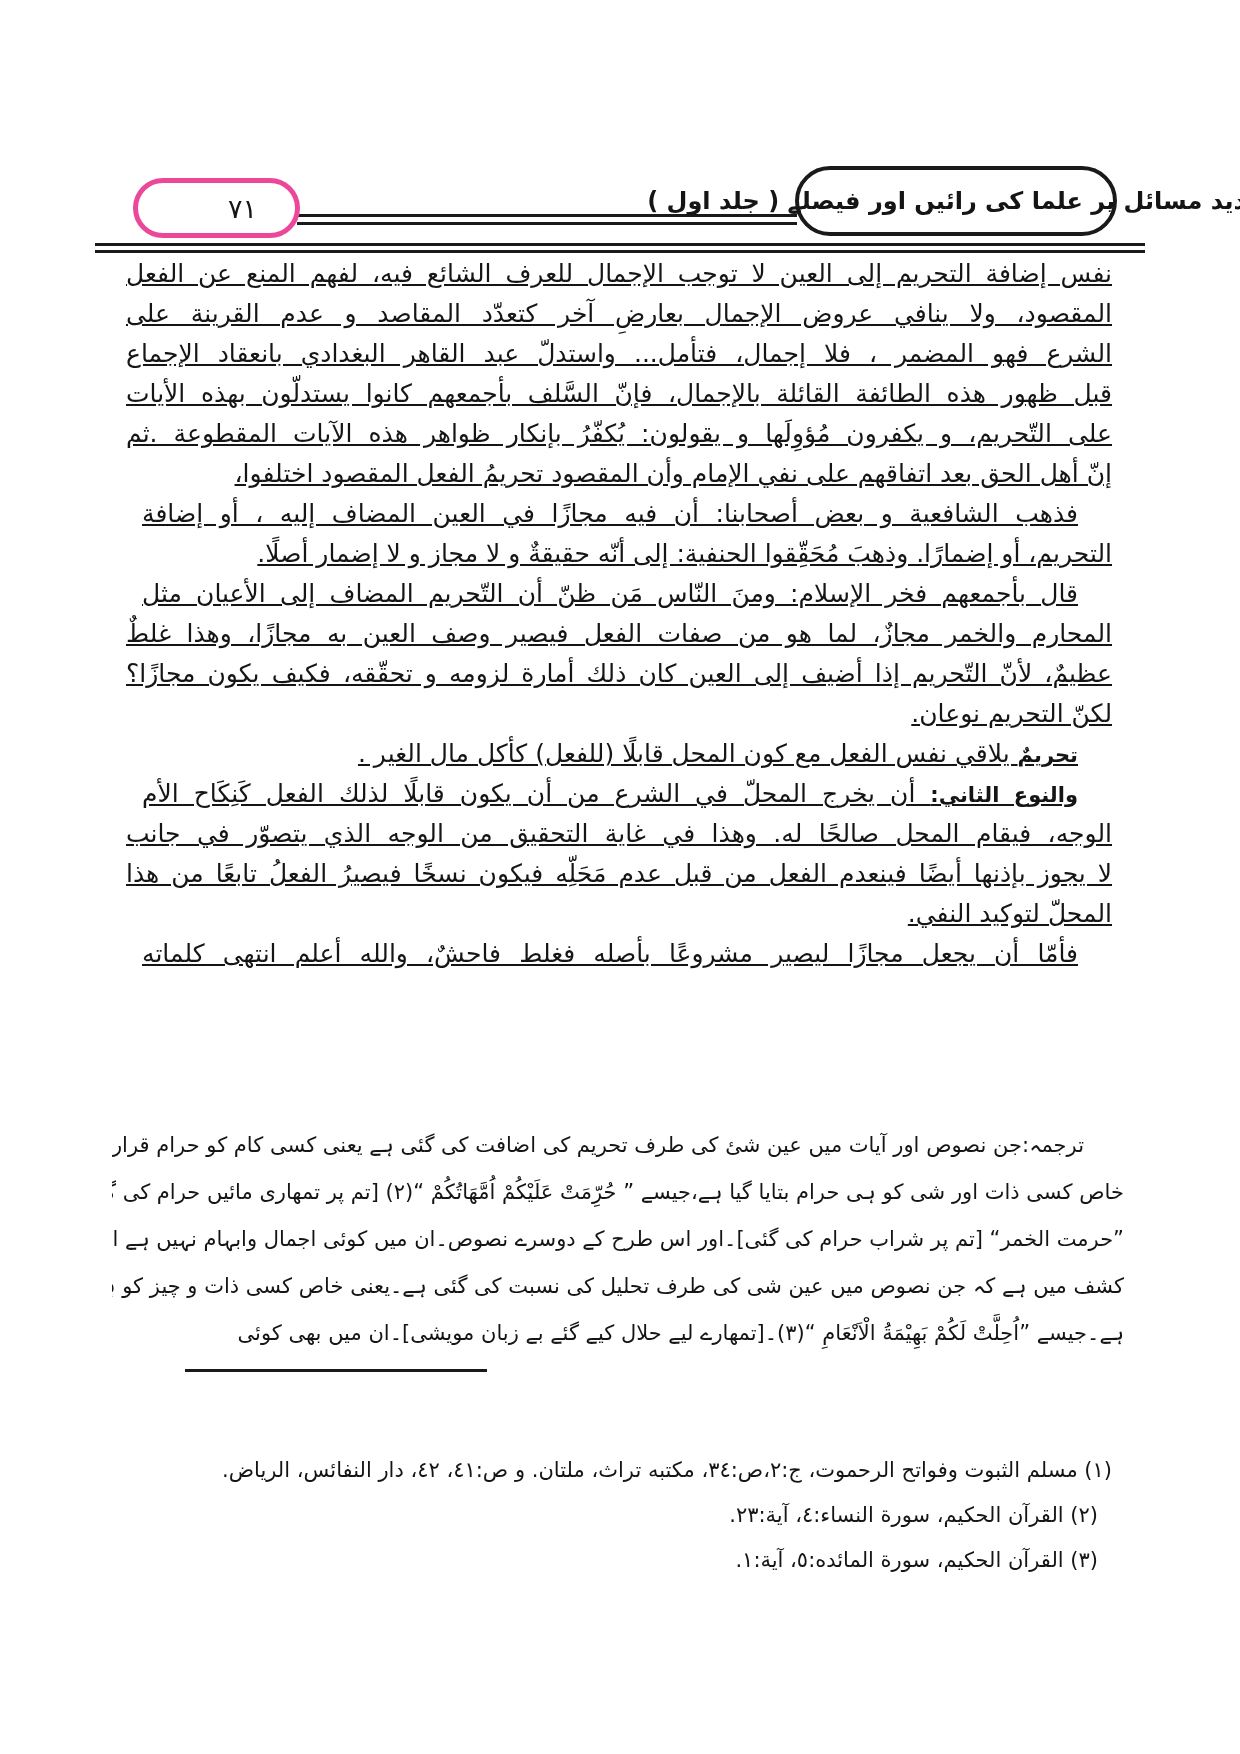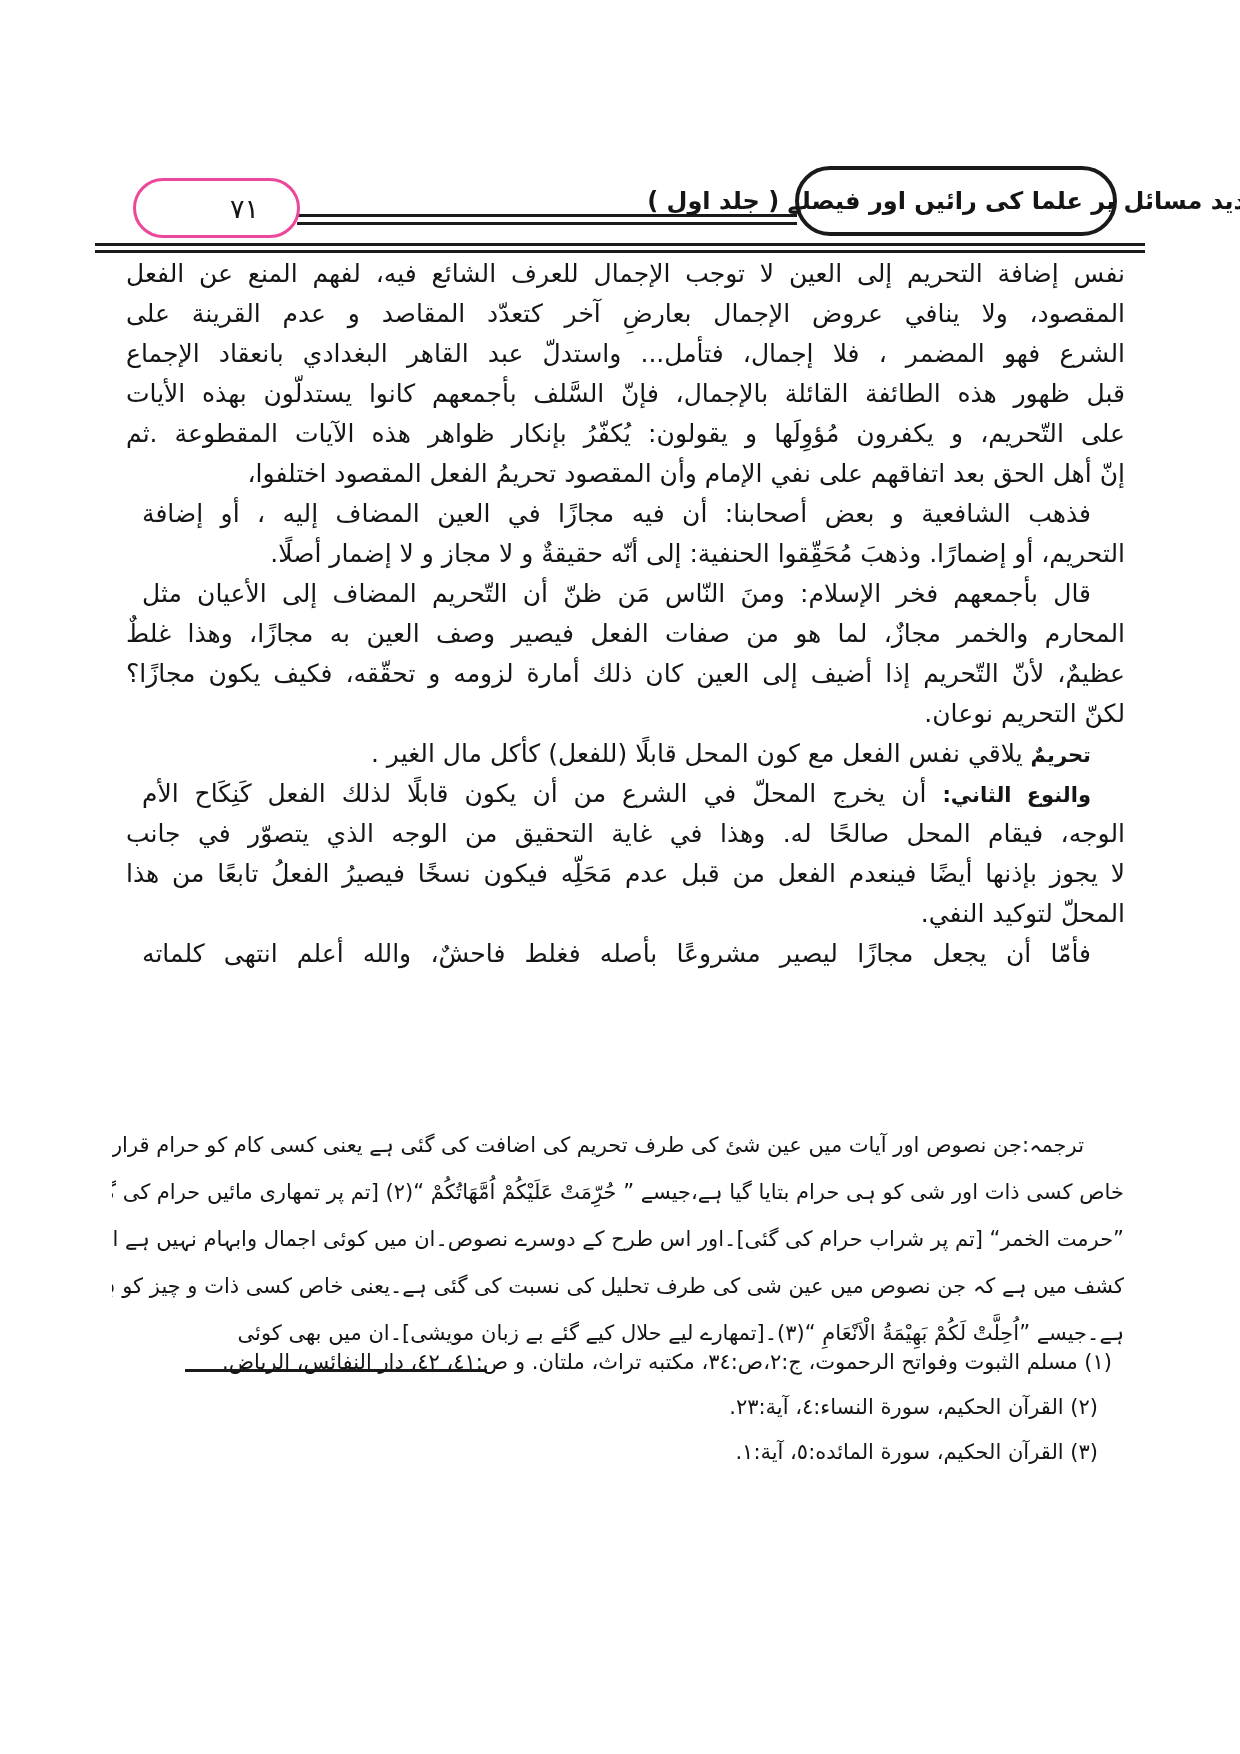--- a/index.html
+++ b/index.html
@@ -10,36 +10,36 @@
   }
   
   .hdr-title {
     position:absolute; top:166px; left:795px; width:322px; height:70px;
     border:4px solid #1a1a1a; border-radius:38px; box-sizing:border-box;
     display:flex; align-items:center; justify-content:center;
     font-size:24px; font-weight:bold; white-space:nowrap; background:#fff; z-index:2;
   }
   .hdr-page {
     position:absolute; top:178px; left:133px; width:167px; height:60px;
-    border:3px solid #ec4899; border-radius:30px; box-sizing:border-box;
+    border:5px solid #ec4899; border-radius:30px; box-sizing:border-box;
     display:flex; align-items:center; justify-content:flex-start;
     padding-right:38px; font-size:27px; background:#fff; z-index:2;
   }
   .hdr-connector {
     position:absolute; top:214px; left:297px; width:500px; height:5px;
     border-top:3px solid #1a1a1a; border-bottom:3px solid #1a1a1a; z-index:1;
   }
   .hdr-rule {
     position:absolute; top:243px; left:95px; right:95px; height:4px;
     border-top:3px solid #1a1a1a; border-bottom:3px solid #1a1a1a;
   }
   
   .ar {
-    position:absolute; top:254px; right:115px; left:126px;
-    font-size:25px; line-height:40px;
+    position:absolute; top:254px; right:128px; left:126px;
+    font-size:25px; line-height:40px;text-decoration:underline;
   }
   .ar .ln {
     height:40px; text-align:justify; text-align-last:justify;
     white-space:nowrap; overflow:hidden;
   }
   .ar .ln.end { text-align-last:right; }
   .ar .ln.ind { text-indent:34px;margin-left:16px; }
   .ar .ln b { font-weight:bold; font-size:21px; }
   .ar sup { font-size:15px; vertical-align:super; }
   
@@ -52,21 +52,21 @@
     white-space:nowrap; overflow:hidden;
   }
   .ur .ln.end { text-align-last:right; }
   .ur .ln.ind { text-indent:40px; }
   
   .fn-rule {
     position:absolute; top:1369px; left:185px; width:302px;
     border-top:3px solid #1a1a1a;
   }
   .fn {
-    position:absolute; top:1340px; right:128px; left:130px;
+    position:absolute; top:1448px; right:128px; left:130px;
     font-size:21px; line-height:45px; text-align:right;
   }
   .fn .ln { height:45px; white-space:nowrap; overflow:hidden; }
   .fn .ln.sub { text-indent:14px; }
 </style>
 </head>
 <body>
 
 <div class="page">
 

